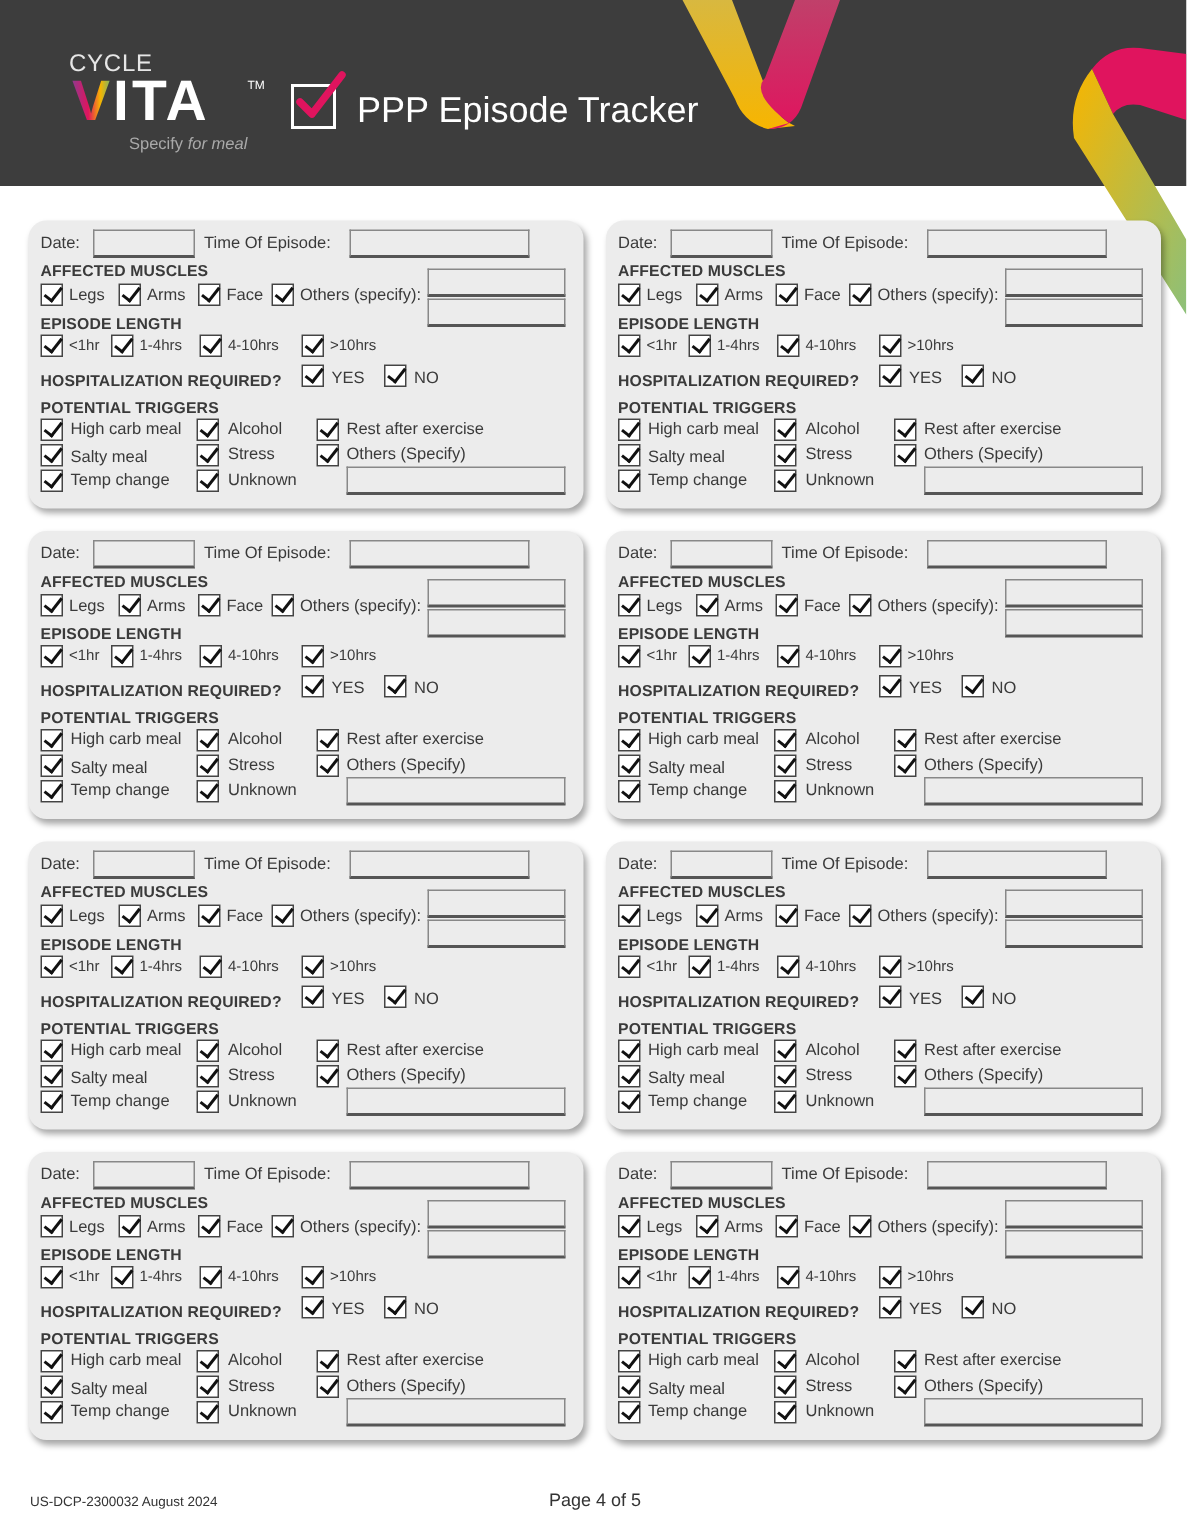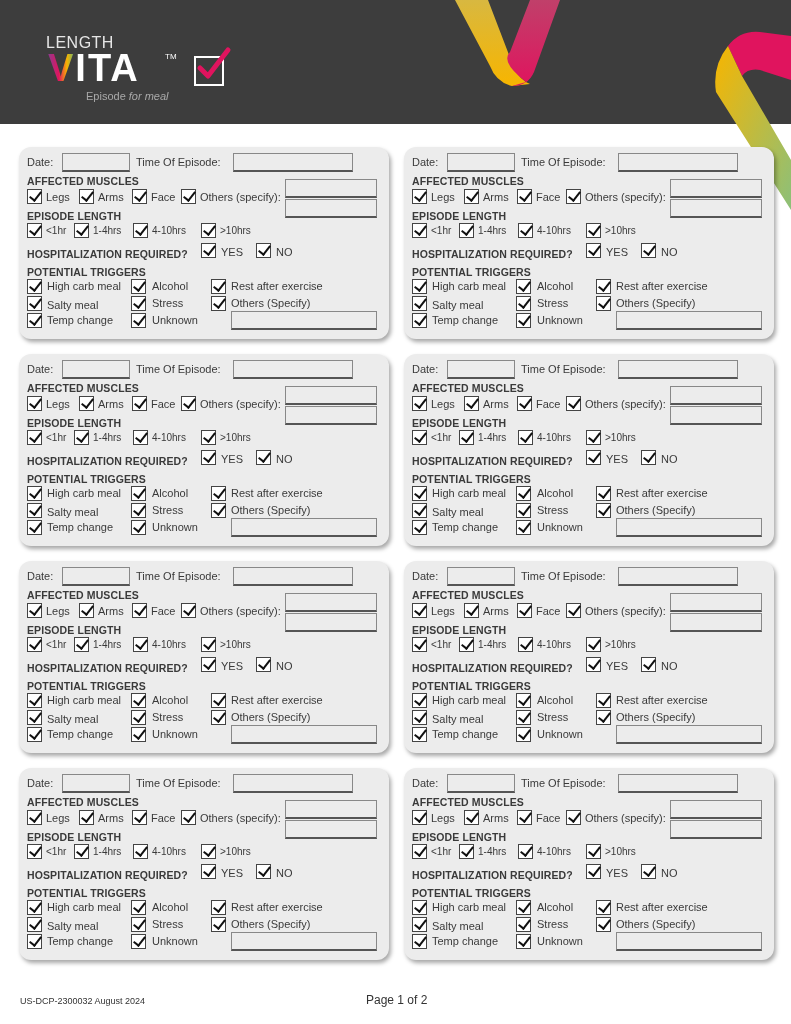--- a/index.html
+++ b/index.html
@@ -27,29 +27,30 @@
   .cb::after { content: ""; position: absolute; left: 4px; top: -1px; width: 5px; height: 10px; border-right: 2px solid #111; border-bottom: 2px solid #111; transform: rotate(38deg); }
   .opt { position: absolute; font-size: 11px; white-space: nowrap; }
 
   .footer-left { position: absolute; left: 20px; top: 996px; font-size: 9px; color: #333; }
   .footer-center { position: absolute; left: 366px; top: 993px; font-size: 12px; color: #333; }
 </style>
 </head>
 <body>
 
 <div class="header">
-  <div class="logo-cycle">LENGTH</div>
+  <div class="logo-cycle">CYCLE</div>
   <div class="logo-vita"><span class="v">V</span><span>ITA</span></div>
   <div class="logo-tm">TM</div>
-  <div class="logo-tag"><span>Episode </span><i>for meal</i></div>
+  <div class="logo-tag"><span>Specify </span><i>for meal</i></div>
   <div class="hdr-check">
     <svg width="42" height="42" viewBox="0 0 42 42">
         <polyline points="6,24 14,32 34,6" fill="none" stroke="#e0145e" stroke-width="5" stroke-linecap="round" stroke-linejoin="round"></polyline>
       </svg>
   </div>
+  <div class="hdr-title">PPP Episode Tracker</div>
 </div>
 
 <svg class="ribbon-svg" width="791" height="260" viewBox="0 0 791 260">
   <defs>
     <linearGradient id="gA" x1="0" y1="0" x2="0" y2="1">
         <stop offset="0" stop-color="#d8b840"></stop>
         <stop offset="1" stop-color="#f7b500"></stop>
       </linearGradient>
     <linearGradient id="gB" x1="0" y1="0" x2="0" y2="1">
         <stop offset="0" stop-color="#c0406a"></stop>
@@ -488,13 +489,13 @@
   <span class="opt" style="left:212px;top:150px;">Others (Specify)</span>
   <div class="cb" style="left:8px;top:166px;"></div>
   <span class="opt" style="left:28px;top:167px;">Temp change</span>
   <div class="cb" style="left:112px;top:166px;"></div>
   <span class="opt" style="left:133px;top:167px;">Unknown</span>
   <div class="field" style="left:212px;top:164px;width:146px;"></div>
 </div>
   </div>
 
 <div class="footer-left">US-DCP-2300032 August 2024</div>
-<div class="footer-center">Page 1 of 2</div>
+<div class="footer-center">Page 4 of 5</div>
 
 </body></html>

